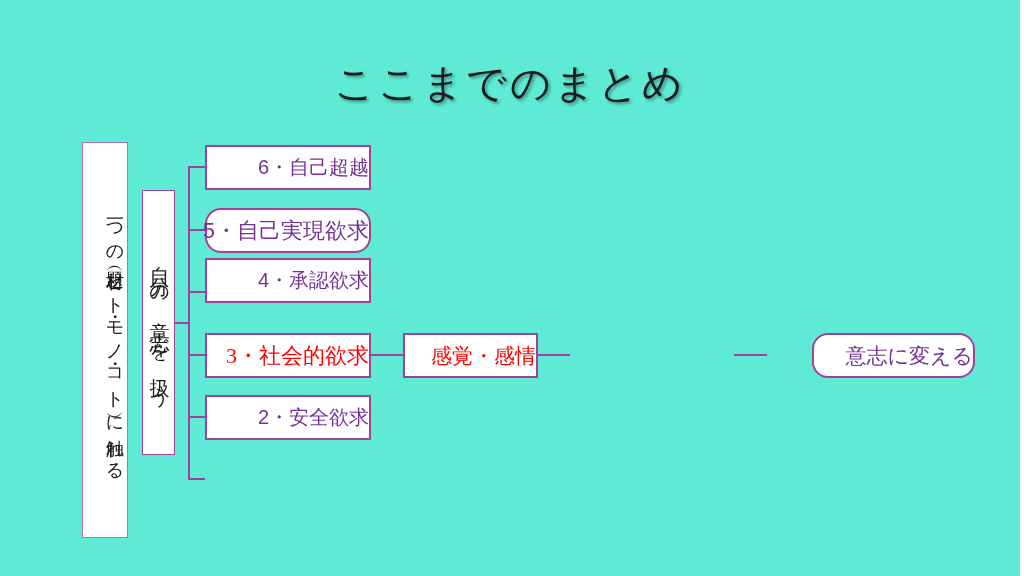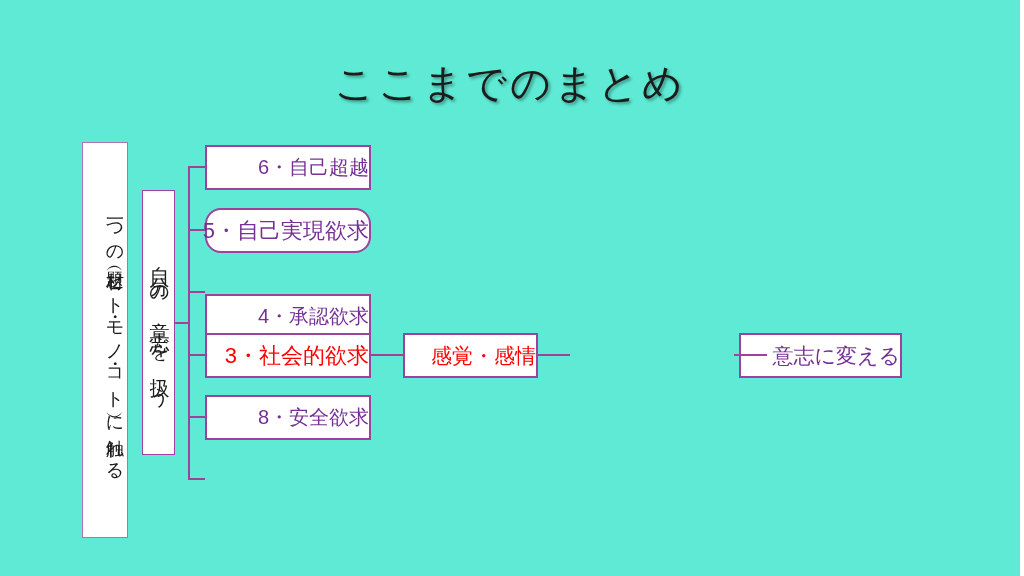--- a/index.html
+++ b/index.html
@@ -29,32 +29,32 @@
   .vtext{
     writing-mode:vertical-rl;text-orientation:mixed;
     color:var(--ink);white-space:nowrap;
   }
   .topic-box{left:82px;top:142px;width:46px;height:396px;}
   .topic-box .vtext{font-size:18px;letter-spacing:2px;margin-bottom:-2px;}
   .will-box{left:142px;top:190px;width:33px;height:265px;border-color:var(--border);}
   .will-box .vtext{font-size:20px;letter-spacing:11px;margin-bottom:-11px;}
   
   .need{left:205px;width:166px;height:45px;border:2px solid var(--border);}
-  .need-6{top:145px;} .need-5{top:208px;border-radius:16px;} .need-4{top:258px;margin-top:36px;}
-  .need-3{top:333px;} .need-2{top:395px;} .need-1{top:458px;}
+  .need-6{top:145px;} .need-5{top:208px;border-radius:16px;} .need-4{top:258px;}
+  .need-3{top:333px;font-family:Liberation Serif, serif;} .need-2{top:395px;} .need-1{top:458px;}
   .need .label,.flow .label{
     color:var(--purple);font-size:20px;font-weight:500;white-space:nowrap;
   }
   .size-lg .label{font-size:22px;}
   .red-text .label{color:var(--red);}
   
   .flow{top:333px;height:45px;border:2px solid var(--border);}
   .flow-feel{left:403px;width:135px;}
   .flow-accept{left:570px;width:164px;}
-  .flow-will{left:739px;width:163px;}
+  .flow-will{left:812px;width:163px;border-radius:16px;}
   .flow .label{font-size:21px;}
   
   .conn{position:absolute;background:var(--border);}
   .c-stub{left:174px;top:322px;width:15px;height:2px;}
   .c-trunk{left:188px;top:166px;width:2px;height:314px;}
   .c-b6{left:189px;top:166px;width:16px;height:2px;}
   .c-b5{left:189px;top:229px;width:16px;height:2px;}
   .c-b4{left:189px;top:291px;width:16px;height:2px;}
   .c-b3{left:189px;top:354px;width:16px;height:2px;}
   .c-b2{left:189px;top:416px;width:16px;height:2px;}
@@ -84,21 +84,21 @@
   <div class="box need need-5 size-lg">
     <span class="label">5・自己実現欲求</span>
   </div>
   <div class="box need need-4">
     <span class="label">4・承認欲求</span>
   </div>
   <div class="box need need-3 size-lg red-text">
     <span class="label">3・社会的欲求</span>
   </div>
   <div class="box need need-2">
-    <span class="label">8・安全欲求</span>
+    <span class="label">2・安全欲求</span>
   </div>
 
   <div class="box flow flow-feel red-text">
     <span class="label">感覚・感情</span>
   </div>
   <div class="box flow flow-will">
     <span class="label">意志に変える</span>
   </div>
 
   <div class="conn c-stub"></div>

